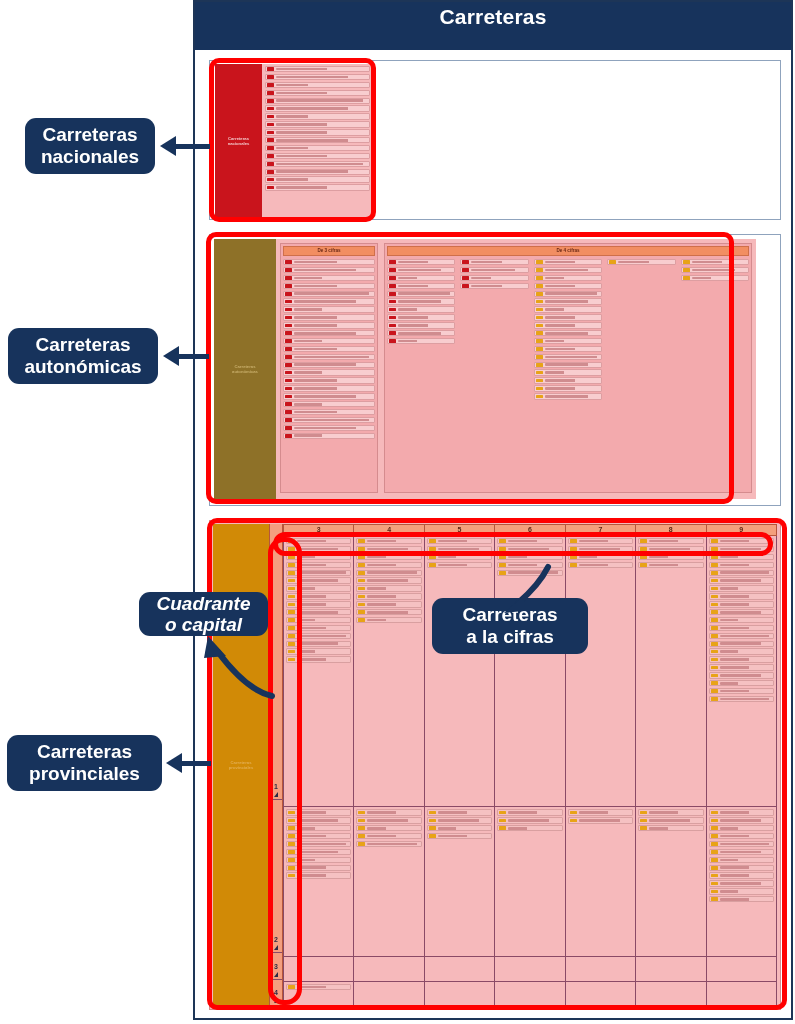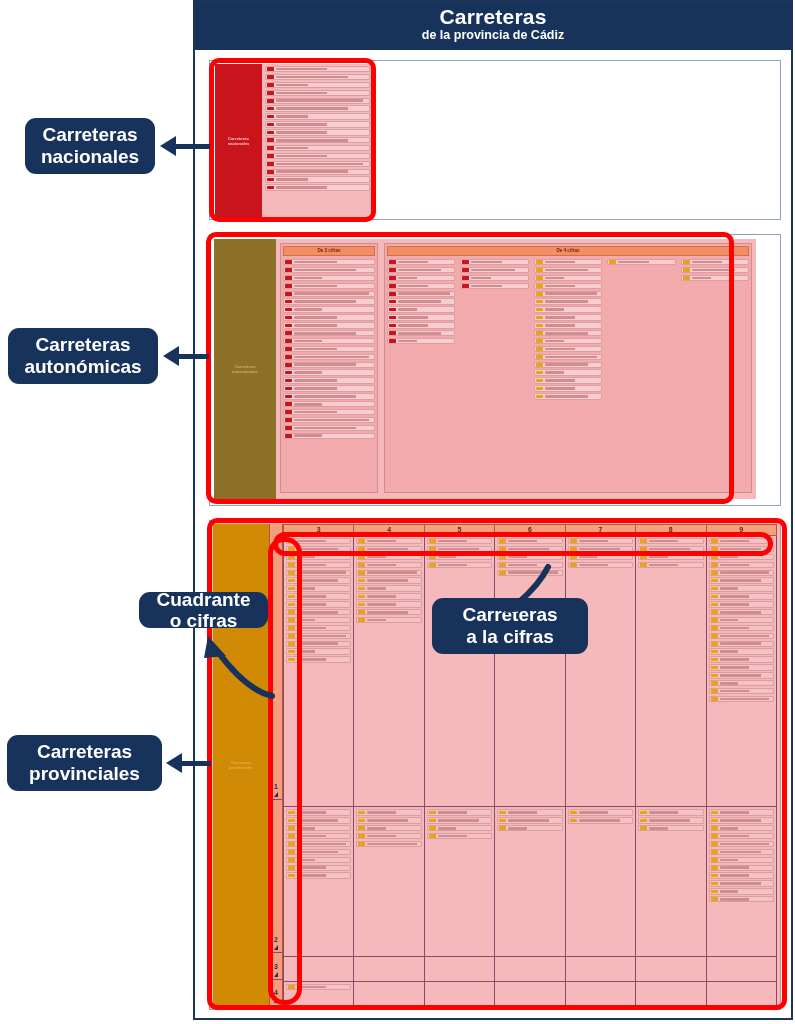--- a/index.html
+++ b/index.html
@@ -91,21 +91,21 @@
 
   
   .callout{
     position:absolute;background:#17335c;color:#fff;border-radius:11px;
     font-weight:bold;text-align:center;display:flex;align-items:center;justify-content:center;
     line-height:22px;font-size:19px;box-sizing:border-box;padding:4px 14px;
   }
   #co-nac{left:25px;top:118px;width:130px;height:56px;}
   #co-aut{left:8px;top:328px;width:150px;height:56px;}
   #co-prov{left:7px;top:735px;width:155px;height:56px;}
-  #co-cuad{left:139px;top:592px;width:129px;height:36px;line-height:21px;}
+  #co-cuad{left:139px;top:592px;width:129px;height:44px;line-height:21px;font-style:italic;}
   #co-dist{left:432px;top:598px;width:156px;height:56px;}
   .callout span{display:block;}
 
   
   .arrow-h{position:absolute;height:0;}
   .arrow-h .shaft{position:absolute;height:5px;background:#17335c;right:0;top:-2px;}
   .arrow-h .head{position:absolute;left:0;top:-10px;width:0;height:0;
     border-top:10px solid transparent;border-bottom:10px solid transparent;border-right:16px solid #17335c;}
   #ar-nac{left:160px;top:146px;width:50px;}
   #ar-nac .shaft{width:36px;}
@@ -121,21 +121,20 @@
   
   #aut-gap{position:absolute;right:4px;top:4px;width:20px;bottom:6px;background:#fff;}
 </style>
 </head>
 <body>
 
 <div id="poster">
 
   <div id="banner">
     <div class="t1">Carreteras</div>
-    <div class="t2">de la provincia de Cádiz</div>
   </div>
 
   <div class="sec" id="sec-nac">
     <div id="nac-inner">
       <div id="nac-bar">
         <div class="vbar-label">
           <span>Carreteras</span><br>
           <span>nacionales</span>
         </div>
       </div>
@@ -1013,21 +1012,21 @@
 </div>
 <div class="callout" id="co-prov">
   <div>
     <span>Carreteras</span>
     <span>provinciales</span>
   </div>
 </div>
 <div class="callout" id="co-cuad">
   <div>
     <span>Cuadrante</span>
-    <span>o cifras</span>
+    <span>o capital</span>
   </div>
 </div>
 <div class="callout" id="co-dist">
   <div>
     <span>Carreteras</span>
     <span>a la cifras</span>
   </div>
 </div>
 
 <div class="arrow-h" id="ar-nac">

